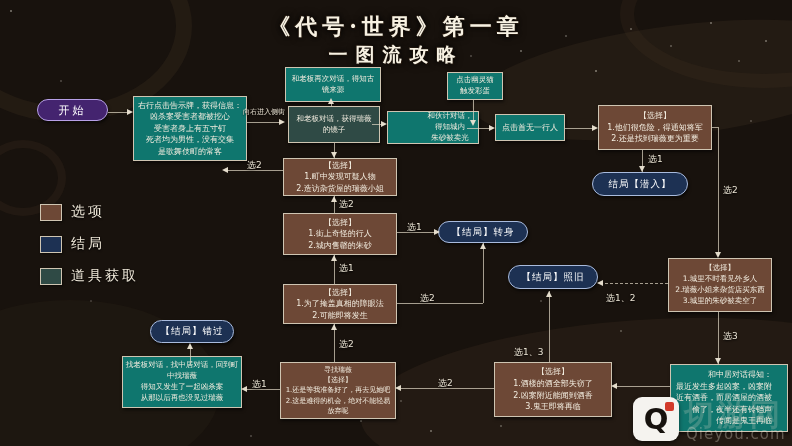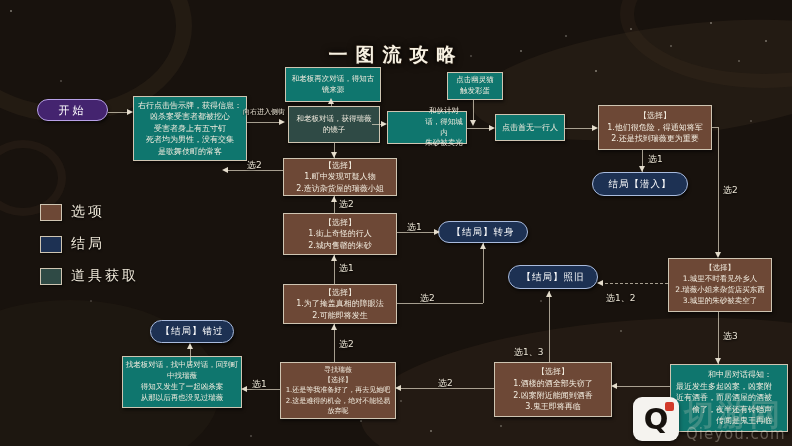--- a/index.html
+++ b/index.html
@@ -74,20 +74,21 @@
 <div class="stage">
 
   <div class="band b1"></div>
   <div class="band b2"></div>
   <div class="band b3"></div>
   <div class="band b4"></div>
   <div class="band b5"></div>
   <div class="band b6"></div>
   <div class="stars"></div>
 
+  <div class="title t1">《代号·世界》第一章</div>
   <div class="title t2">一图流攻略</div>
 
   <div class="legend-row" style="left:40px;top:203px;">
     <div class="sw" style="background:#6d4836;"></div>
     <div class="legend-label">选项</div>
   </div>
   <div class="legend-row" style="left:40px;top:235px;">
     <div class="sw" style="background:#1d3153;"></div>
     <div class="legend-label">结局</div>
   </div>
@@ -103,21 +104,21 @@
 受害者身上有五寸钉
 死者均为男性，没有交集
 是歌舞伎町的常客</div>
 
   <div class="node gray fs75" style="left:285px;top:67px;width:96px;height:35px;">和老板再次对话，得知古
 镜来源</div>
 
   <div class="node teal fs75" style="left:288px;top:106px;width:92px;height:37px;">和老板对话，获得瑞薇
 的镜子</div>
 
-  <div class="node gray fs75" style="left:387px;top:111px;width:80px;height:33px;padding-left:36px;">和伙计对话，得知城内
+  <div class="node gray fs75" style="left:387px;top:111px;width:92px;height:33px;padding-left:36px;">和伙计对话，得知城内
 朱砂被卖光</div>
 
   <div class="node gray fs75" style="left:447px;top:72px;width:56px;height:28px;">点击幽灵猫
 触发彩蛋</div>
 
   <div class="node gray" style="left:495px;top:114px;width:70px;height:27px;">点击首无一行人</div>
 
   <div class="node brown" style="left:598px;top:105px;width:114px;height:45px;">【选择】
 1.他们很危险，得通知将军
 2.还是找到瑞薇更为重要</div>

